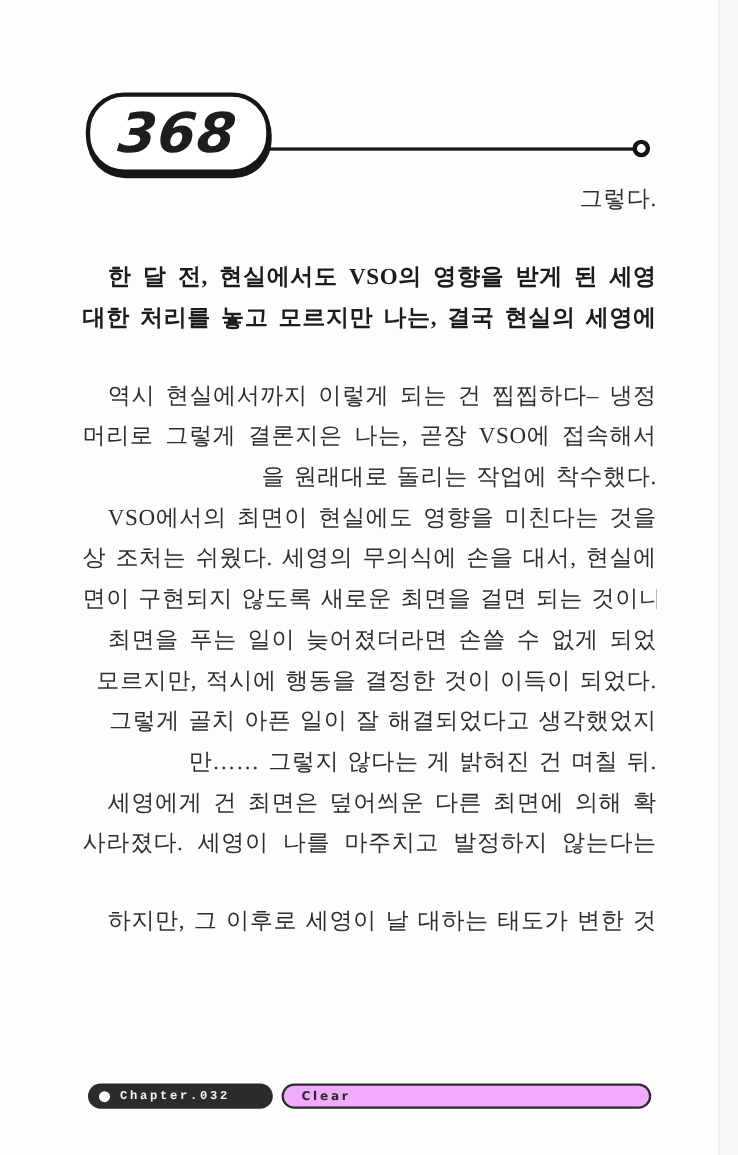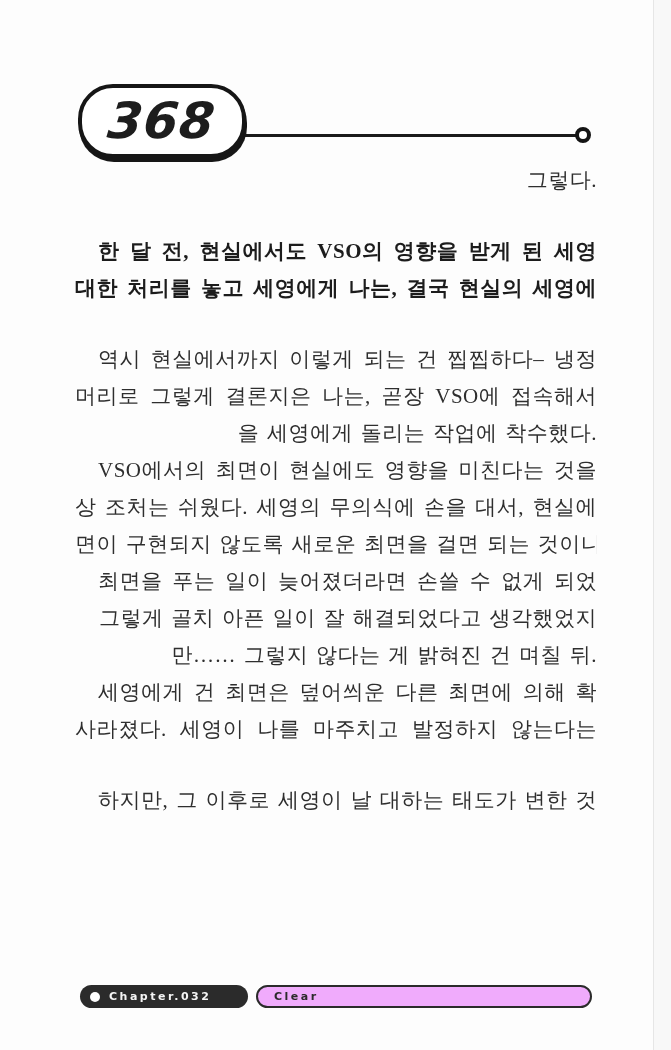--- a/index.html
+++ b/index.html
@@ -72,20 +72,21 @@
     border-radius:12px;
     display:flex;align-items:center;
     font-family:"DejaVu Sans","Liberation Sans",sans-serif;
     font-size:11px;font-weight:bold;letter-spacing:2.5px;
     box-sizing:border-box;
   }
   .chip-dark{
     left:80px;width:168px;
     background:#2b2b2b;color:#f5f5f5;
     padding-left:10px;
+    font-family:Liberation Mono, monospace;
   }
   .chip-dark .dot{
     width:10px;height:10px;border-radius:50%;
     background:#fdfdfd;margin-right:9px;flex:0 0 auto;
   }
   .chip-light{
     left:256px;width:336px;
     background:#f0abfc;color:#2b2b2b;
     border:2px solid #2b2b2b;
     padding-left:16px;
@@ -103,34 +104,35 @@
   </div>
   <div class="rule"></div>
   <div class="ring"></div>
 
   <div class="textbody">
       <div class="para">
         <div class="tline indent">그렇다.</div>
       </div>
       <div class="para bold gap">
         <div class="tline fill indent">한 달 전, 현실에서도 VSO의 영향을 받게 된 세영에</div>
-        <div class="tline fill">대한 처리를 놓고 세영에게 나는, 결국 현실의 세영에</div>
+        <div class="tline fill">대한 처리를 놓고 모르지만 나는, 결국 현실의 세영에</div>
       </div>
       <div class="para gap">
         <div class="tline fill indent">역시 현실에서까지 이렇게 되는 건 찝찝하다– 냉정해진</div>
         <div class="tline fill">머리로 그렇게 결론지은 나는, 곧장 VSO에 접속해서 세영</div>
-        <div class="tline">을 세영에게 돌리는 작업에 착수했다.</div>
+        <div class="tline">을 원래대로 돌리는 작업에 착수했다.</div>
       </div>
       <div class="para">
         <div class="tline fill indent">VSO에서의 최면이 현실에도 영향을 미친다는 것을 안 이</div>
         <div class="tline fill">상 조처는 쉬웠다. 세영의 무의식에 손을 대서, 현실에서 최</div>
         <div class="tline">면이 구현되지 않도록 새로운 최면을 걸면 되는 것이니까.</div>
       </div>
       <div class="para">
         <div class="tline fill indent">최면을 푸는 일이 늦어졌더라면 손쓸 수 없게 되었을지도</div>
+        <div class="tline">모르지만, 적시에 행동을 결정한 것이 이득이 되었다.</div>
       </div>
       <div class="para">
         <div class="tline indent">그렇게 골치 아픈 일이 잘 해결되었다고 생각했었지</div>
         <div class="tline">만…… 그렇지 않다는 게 밝혀진 건 며칠 뒤.</div>
       </div>
       <div class="para">
         <div class="tline fill indent">세영에게 건 최면은 덮어씌운 다른 최면에 의해 확실하게</div>
         <div class="tline fill">사라졌다. 세영이 나를 마주치고 발정하지 않는다는 것으로</div>
       </div>
       <div class="para gap">

